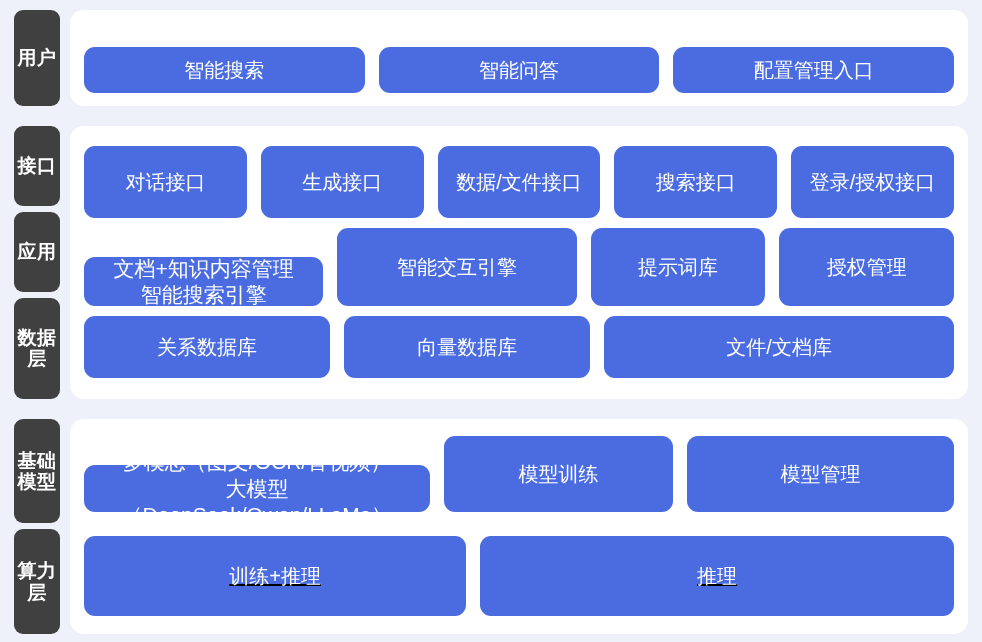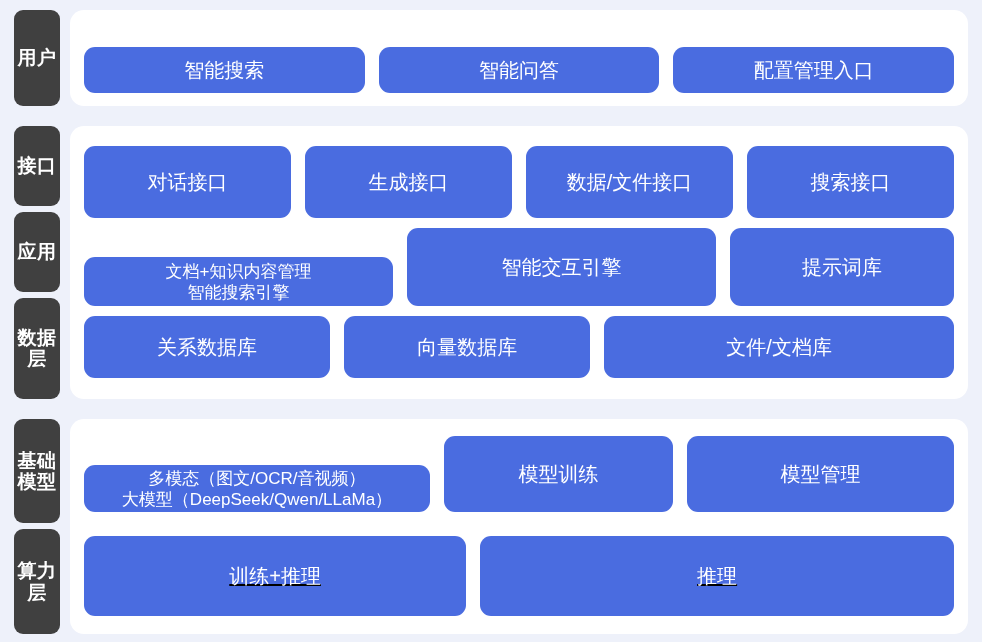--- a/index.html
+++ b/index.html
@@ -78,21 +78,21 @@
     display: flex;
     align-items: center;
     justify-content: center;
     text-align: center;
     font-size: 20px;
     line-height: 1.25;
     padding: 6px 8px;
     box-sizing: border-box;
     white-space: pre-line;
   }
-  .box.two-line { font-size: 17px; margin-top: 29px; }
+  .box.two-line { font-size: 21px; margin-top: 29px; }
 
   
   .sec-user { height: 96px; }
   .sec-user .section-tabs { height: 96px; }
   .sec-user .panel { padding: 13px 14px; }
   .sec-user .row { height: 100%; margin-top: 24px; }
   .sec-user .box { flex: 1 1 0; }
 
   
   .sec-mid { height: 276px; }
@@ -132,27 +132,29 @@
       <div class="tab">应用</div>
       <div class="tab">数据层</div>
     </div>
     <div class="panel">
 
       <div class="row row-interface">
         <div class="box" style="flex:1 1 0">对话接口</div>
         <div class="box" style="flex:1 1 0">生成接口</div>
         <div class="box" style="flex:1 1 0">数据/文件接口</div>
         <div class="box" style="flex:1 1 0">搜索接口</div>
+        <div class="box" style="flex:1 1 0">登录/授权接口</div>
       </div>
 
       <div class="row row-application">
         <div class="box two-line" style="flex:2.62 1 0">文档+知识内容管理
 智能搜索引擎</div>
         <div class="box" style="flex:2.62 1 0">智能交互引擎</div>
         <div class="box" style="flex:1.86 1 0">提示词库</div>
+        <div class="box" style="flex:1.86 1 0">授权管理</div>
       </div>
 
       <div class="row row-data">
         <div class="box" style="flex:1 1 0">关系数据库</div>
         <div class="box" style="flex:1 1 0">向量数据库</div>
         <div class="box" style="flex:1.45 1 0">文件/文档库</div>
       </div>
 
     </div>
   </div>

